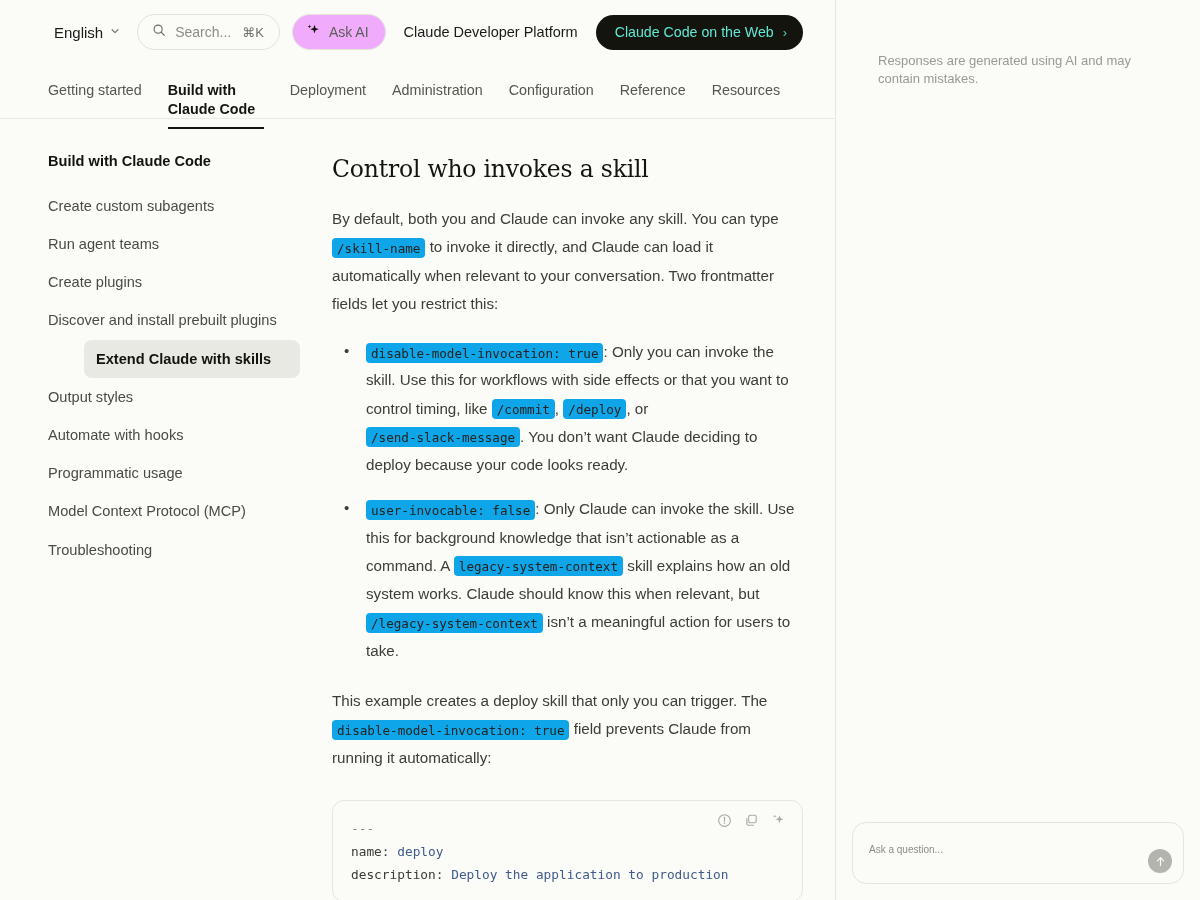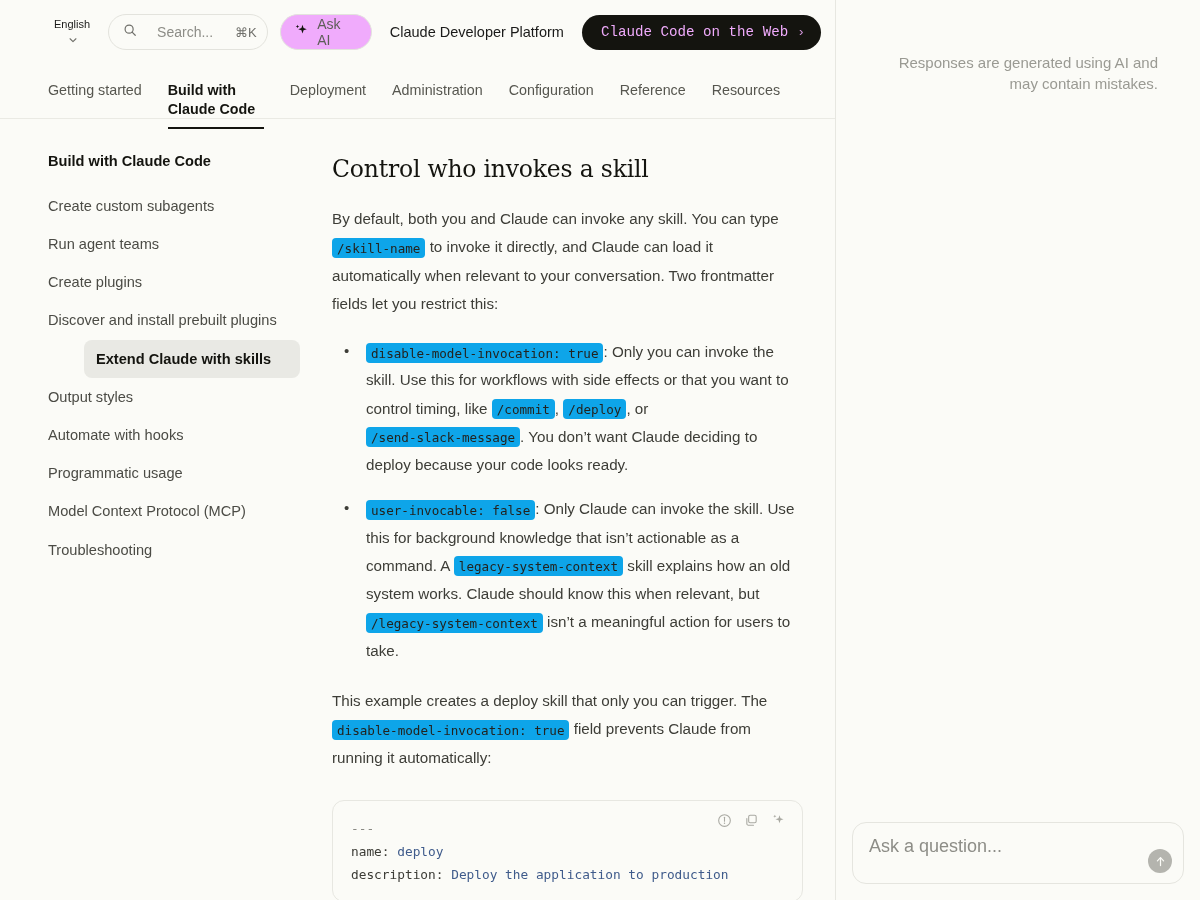--- a/index.html
+++ b/index.html
@@ -22,29 +22,28 @@
 
   
   .topbar {
     height: 64px;
     display: flex; align-items: center;
     padding-left: 48px; padding-right: 14px;
     gap: 12px;
   }
   .lang {
     display: flex; align-items: center; gap: 7px;
-    font-size: 11px; color: #1a1a19; cursor: pointer;
+    font-size: 15px; color: #1a1a19; cursor: pointer;
     padding: 4px 6px;
-    flex-direction: column;
   }
   .chev { width: 9px; height: 9px; display:inline-block; position: relative; top:-2px;}
   .chev svg { display:block; }
 
   .search-box {
-    display: flex; align-items: center; gap: 20px;
+    display: flex; align-items: center; gap: 9px;
     border: 1px solid #e3e3dd; border-radius: 999px;
     height: 36px; padding: 0 15px 0 14px;
     background: #fbfbf7; cursor: pointer;
     min-width: 128px;
   }
   .search-ph { font-size: 14px; color: #8d8d87; }
   .search-kbd { font-size: 13px; color: #6f6f6a; margin-left: 2px; }
 
   .askai {
     display: flex; align-items: center; gap: 8px;
@@ -54,24 +53,24 @@
   }
   .askai-label { font-size: 14px; color: #5e5e58; }
 
   .cdp-link {
     font-size: 14.5px; color: #1a1a19; cursor: pointer;
     padding: 4px 6px; white-space: nowrap;
   }
 
   .cta {
     display: flex; align-items: center; gap: 9px;
-    background: #14140f; color: #f0abfc;
+    background: #14140f; color: #5eead4;
     border-radius: 999px; height: 35px;
     padding: 0 16px 0 19px;
-    font-size: 14.2px; cursor: pointer; white-space: nowrap; font-family: Liberation Mono, monospace;
+    font-size: 14.2px; cursor: pointer; white-space: nowrap;
   }
   .cta .arrow { font-size: 13px; opacity: .85; }
 
   
   .tabs {
     display: flex; align-items: flex-start;
     padding-left: 48px; gap: 26px;
     border-bottom: 1px solid #eaeae4;
     height: 55px;
   }
@@ -163,33 +162,33 @@
     padding: 14px 16px 16px 16px;
   }
   .asst-head {
     display: flex; align-items: center; gap: 9px;
     padding: 4px 2px 0 6px;
   }
   .asst-title { font-size: 16px; font-weight: 700; color: #14140f; }
   .asst-spacer { flex: 1; }
   .asst-ico { cursor: pointer; line-height: 0; padding: 3px; }
   .asst-note {
-    text-align: right; font-size: 15px; line-height: 1.42;
+    text-align: left; font-size: 13px; line-height: 1.42;
     color: #9a9a93; margin: 38px 26px 14px 26px;
   }
   .asst-body { flex: 1; }
   .asst-inputwrap {
     border: 1px solid #e5e5df; border-radius: 14px;
     background: #fbfbf7; height: 62px;
     position: relative; padding: 13px 16px;
   }
   .asst-input {
     border: none; outline: none; background: transparent;
     font-family: "Liberation Sans", sans-serif;
-    font-size: 18px; color: #2a2a25; width: 85%;
+    font-size: 10px; color: #2a2a25; width: 85%; margin-top: 8px;
   }
   .asst-input::placeholder { color: #8d8d87; }
   .send-btn {
     position: absolute; right: 11px; bottom: 10px;
     width: 24px; height: 24px; border-radius: 50%;
     background: #b4b4ae; display: flex;
     align-items: center; justify-content: center; cursor: pointer;
   }
 </style>
 </head>

